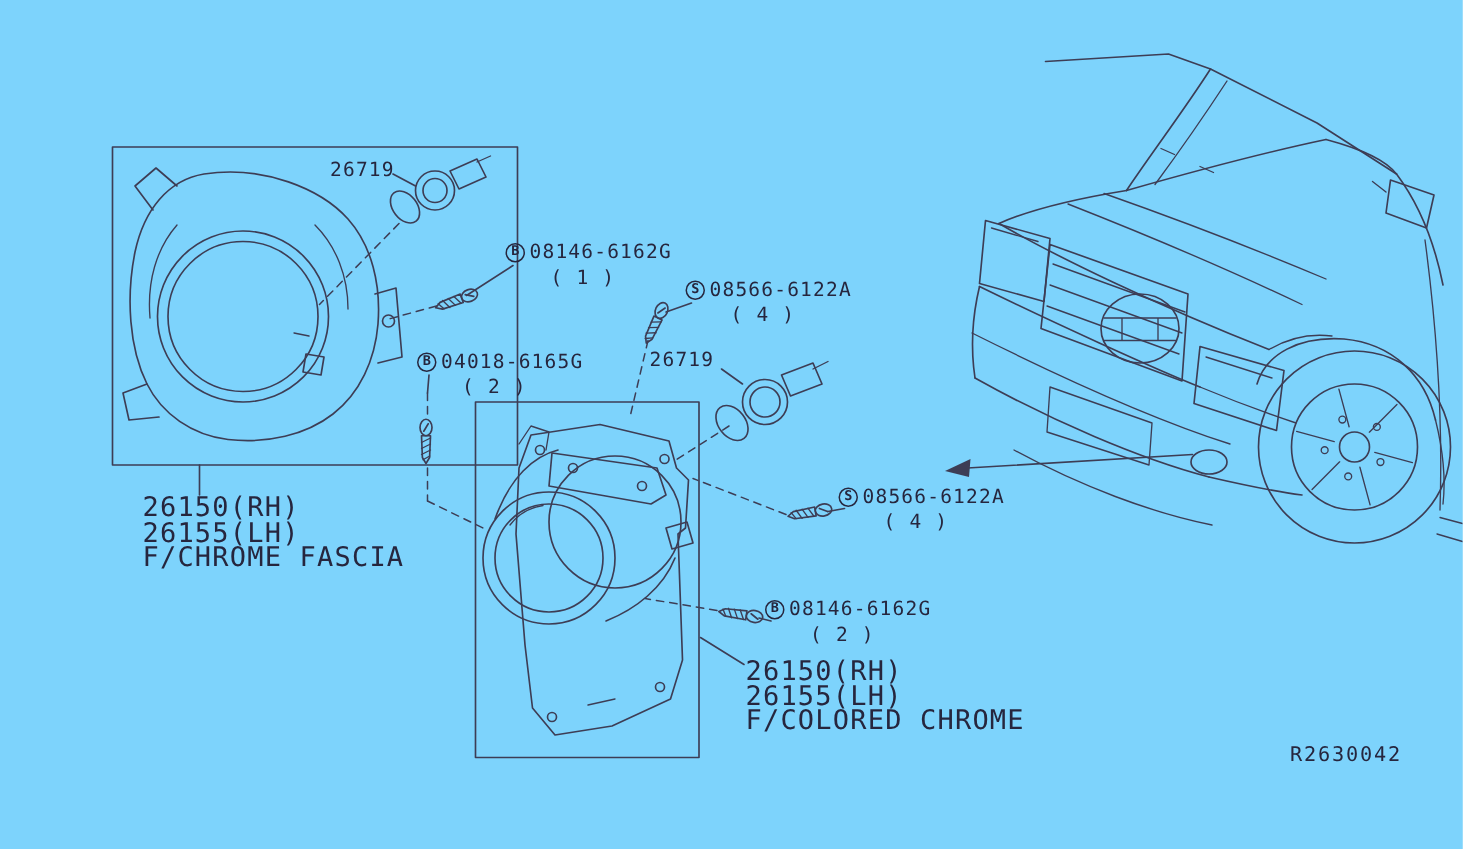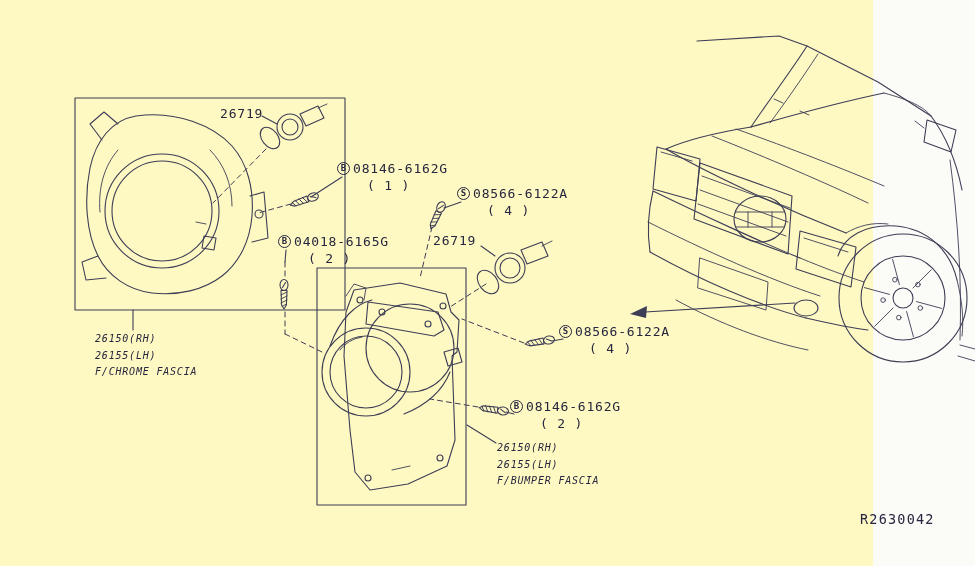--- a/index.html
+++ b/index.html
@@ -3,38 +3,38 @@
 <meta charset="utf-8">
 <style>
   * { margin:0; padding:0; box-sizing:border-box; }
   html,body { width:975px; height:566px; }
   body {
     background:#fbfbf8;
     font-family:"DejaVu Sans Mono","Liberation Mono",monospace;
     color:#26263e;
     overflow:hidden;
   }
-  #stage { position:relative; width:873px; height:566px; background:#fef9c3; }
+  #stage { position:relative; width:975px; height:566px; background:#7dd3fc; }
   svg.art { position:absolute; left:0; top:0; }
   svg.art path, svg.art circle, svg.art ellipse, svg.art rect, svg.art polygon, svg.art line {
     fill:none; stroke:#3d3d55; stroke-width:1.1; stroke-linecap:round; stroke-linejoin:round;
   }
   svg.art .dash { stroke-dasharray:5 4; stroke-width:1; }
   svg.art .thin { stroke-width:0.9; }
   svg.art .solid-fill { fill:#3d3d55; stroke:none; }
   .part-label { position:absolute; font-size:13px; letter-spacing:0.8px; white-space:nowrap; line-height:15px; }
   .pl-row { display:flex; align-items:center; gap:3px; }
   .circ {
     display:inline-flex; width:13px; height:13px; border:1.2px solid #26263e; border-radius:50%;
     font-size:9px; font-weight:bold; align-items:center; justify-content:center; line-height:1; letter-spacing:0;
     flex:0 0 auto;
   }
   .qty { margin-left:30px; margin-top:2px; }
-  .asm-label { position:absolute; font-size:10px; letter-spacing:0.8px; line-height:16.5px; white-space:nowrap;font-style:italic; }
-  .refcode { position:absolute; font-size:13.5px; letter-spacing:1.2px;margin-top:16px; }
+  .asm-label { position:absolute; font-size:18px; letter-spacing:0.8px; line-height:16.5px; white-space:nowrap; }
+  .refcode { position:absolute; font-size:13.5px; letter-spacing:1.2px; }
 </style>
 </head>
 <body>
 
 <div id="stage">
 
   <svg class="art" width="975" height="566" viewBox="0 0 975 566">
 
     <rect x="75" y="98" width="270" height="212"></rect>
     <rect x="317" y="268" width="149" height="237"></rect>
@@ -258,18 +258,18 @@
 
   <div class="asm-label" style="left:95px; top:331px;">
     <div>26150(RH)</div>
     <div>26155(LH)</div>
     <div>F/CHROME FASCIA</div>
   </div>
 
   <div class="asm-label" style="left:497px; top:440px;">
     <div>26150(RH)</div>
     <div>26155(LH)</div>
-    <div>F/BUMPER FASCIA</div>
+    <div>F/COLORED CHROME</div>
   </div>
 
   <div class="refcode" style="left:860px; top:495px;">R2630042</div>
 
 </div>
 
 </body></html>

